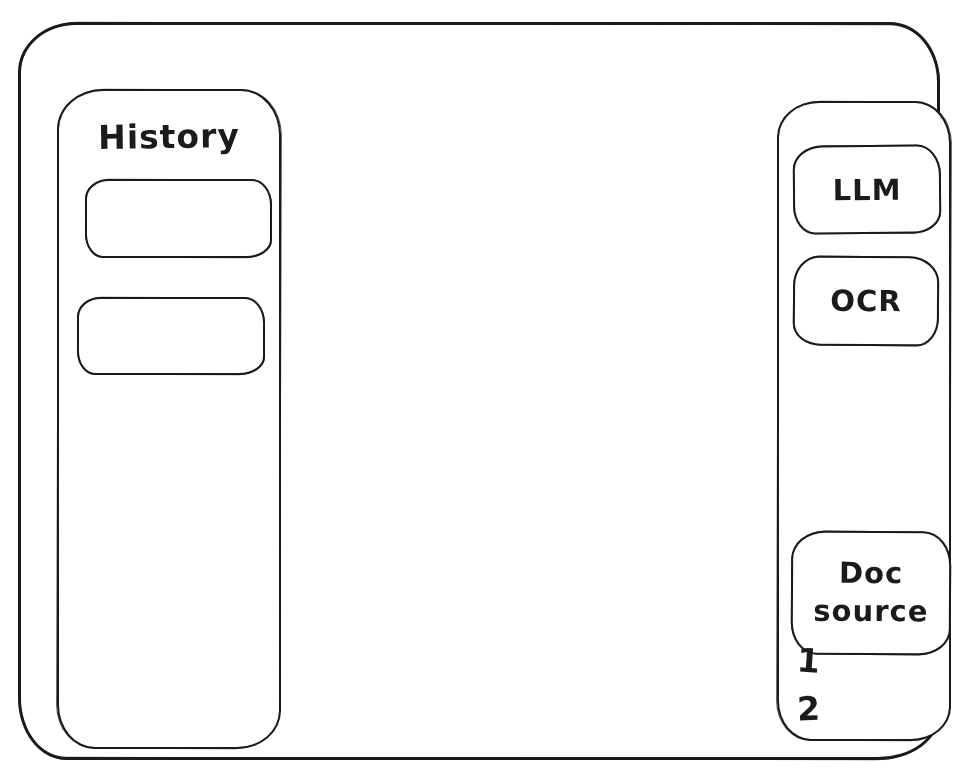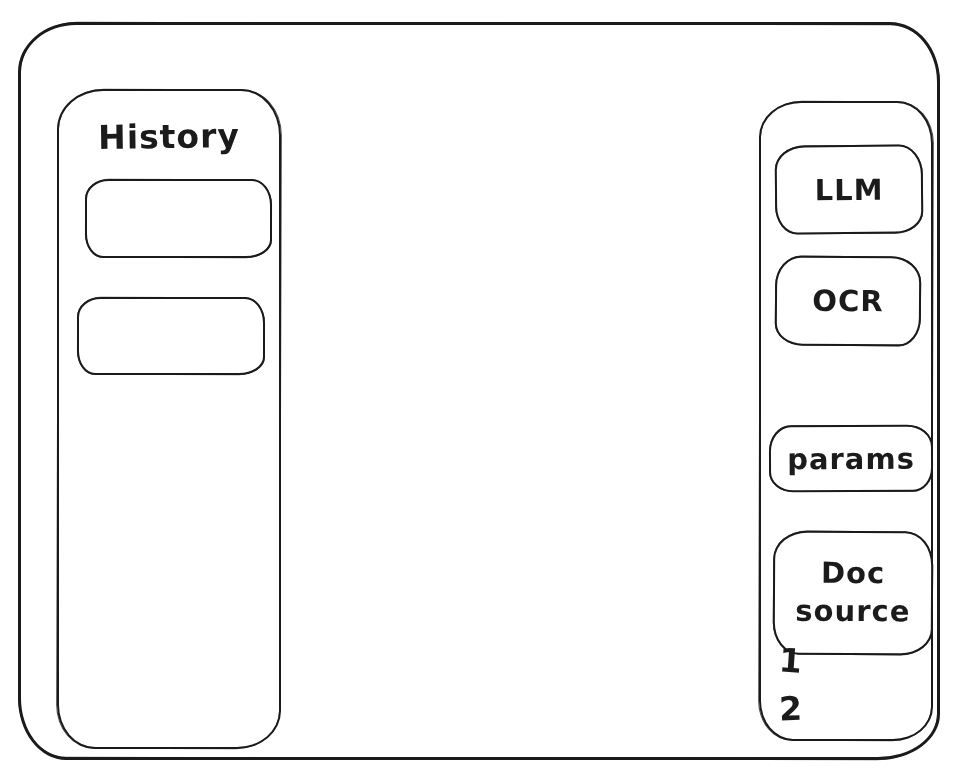--- a/index.html
+++ b/index.html
@@ -62,21 +62,21 @@
     border-radius:44px 38px 42px 36px / 38px 44px 36px 42px;
     transform:rotate(.3deg);
   }
   .bubble-assistant .txt{ width:204px; }
   .chat-input{
     left:16px; top:542px; width:414px; height:73px;
     border-radius:24px 18px 22px 16px / 18px 24px 16px 22px;
   }
   
   .tools{
-    left:738px; top:76px; width:174px; height:640px;
+    left:756px; top:76px; width:174px; height:640px;
     border-radius:42px 36px 40px 34px / 36px 42px 34px 40px;
   }
   .tool{
     display:flex; align-items:center; justify-content:center; text-align:center;
     font-size:29px; font-weight:600; letter-spacing:1px;
   }
   .tool-llm   { left:14px; top:42px;  width:148px; height:89px;
                 border-radius:30px 24px 28px 22px / 24px 30px 22px 28px; transform:rotate(-.5deg);}
   .tool-ocr   { left:14px; top:153px; width:146px; height:90px;
                 border-radius:26px 30px 22px 28px / 30px 26px 28px 22px; transform:rotate(.4deg);}
@@ -104,23 +104,20 @@
     </aside>
 
 
     <aside class="sk tools">
       <div class="sk tool tool-llm">
         <div class="txt">LLM</div>
       </div>
       <div class="sk tool tool-ocr">
         <div class="txt">OCR</div>
       </div>
-      <div class="sk tool tool-params">
-        <div class="txt">params</div>
-      </div>
       <div class="sk tool tool-doc">
         <div class="txt">Doc source</div>
       </div>
       <div class="doc-num doc-num-1">1</div>
       <div class="doc-num doc-num-2">2</div>
     </aside>
 
   </div>
 </div>
 

